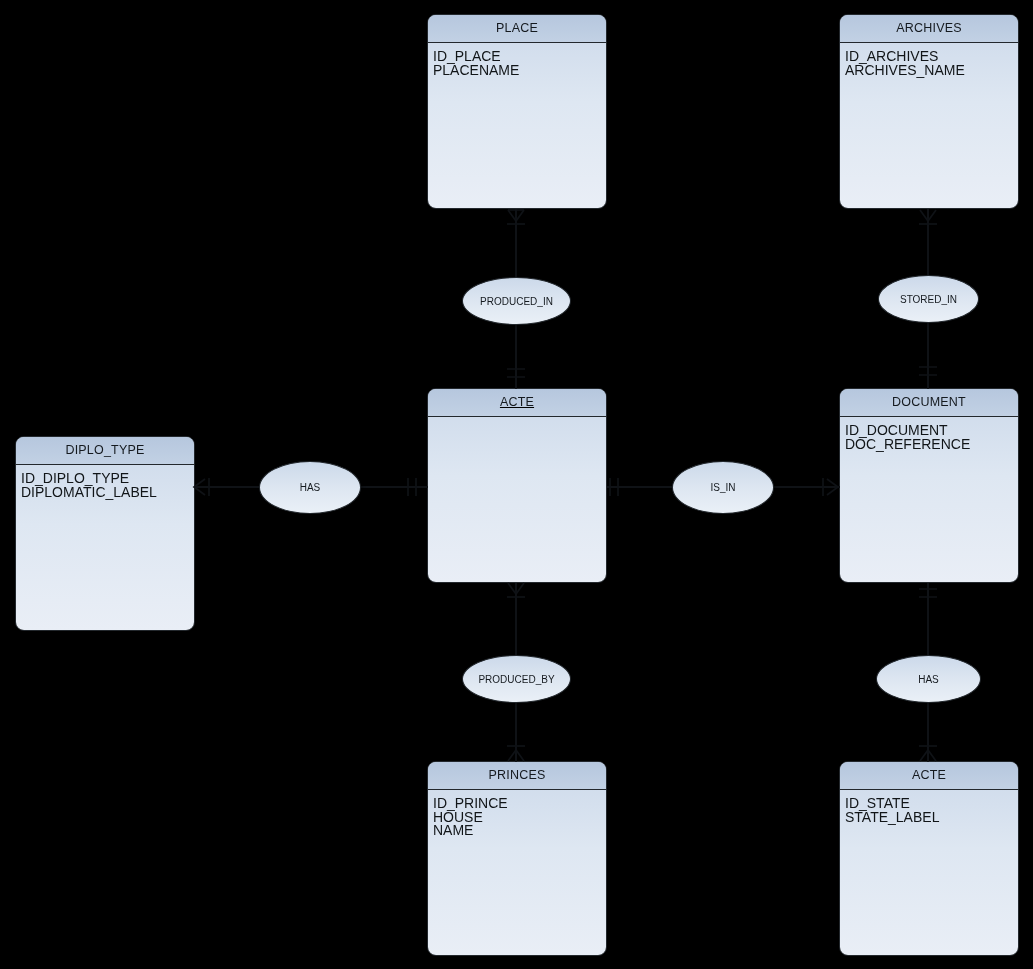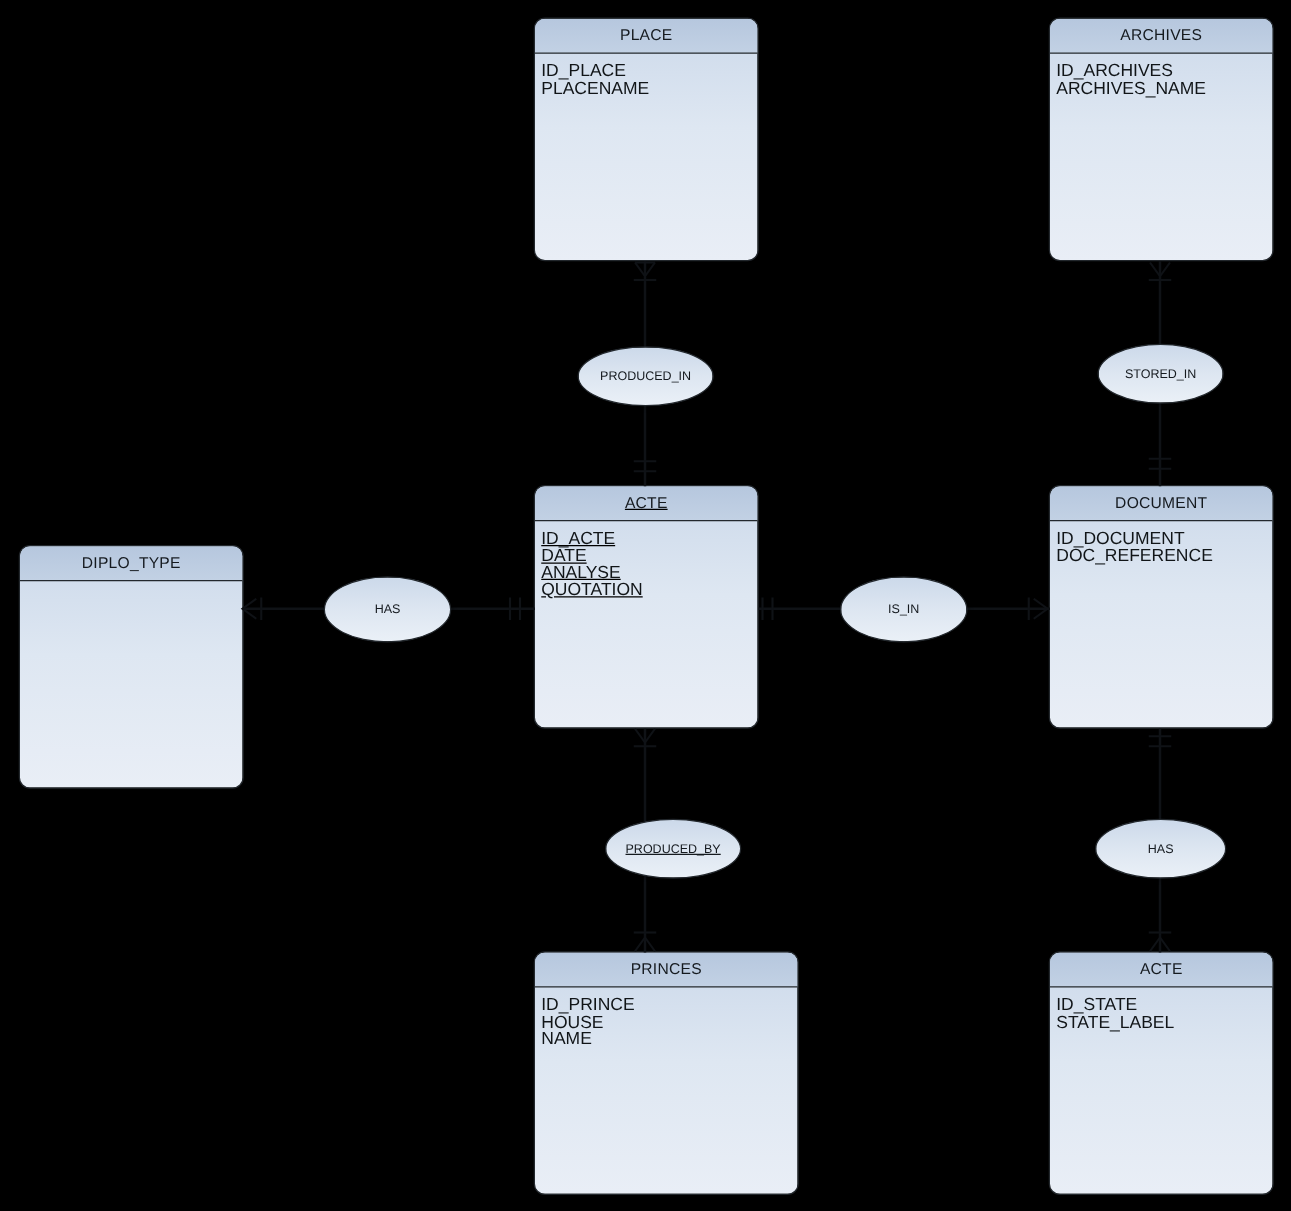--- a/index.html
+++ b/index.html
@@ -194,57 +194,55 @@
   <div class="entity" style="left:839px; top:14px; width:180px; height:195px;">
     <div class="entity-title">ARCHIVES</div>
     <div class="entity-attrs">
       <div>ID_ARCHIVES</div>
       <div>ARCHIVES_NAME</div>
     </div>
   </div>
 
   <div class="entity" style="left:15px; top:388px; width:180px; height:195px;margin-top:48px;">
     <div class="entity-title">DIPLO_TYPE</div>
+    <div class="entity-attrs">
+      <div>ID_DIPLO_TYPE</div>
+      <div>DIPLOMATIC_LABEL</div>
+    </div>
   </div>
 
   <div class="entity" style="left:427px; top:388px; width:180px; height:195px;text-decoration:underline;">
     <div class="entity-title">ACTE</div>
-    <div class="entity-attrs">
-      <div>ID_ACTE</div>
-      <div>DATE</div>
-      <div>ANALYSE</div>
-      <div>QUOTATION</div>
-    </div>
   </div>
 
   <div class="entity" style="left:839px; top:388px; width:180px; height:195px;">
     <div class="entity-title">DOCUMENT</div>
     <div class="entity-attrs">
       <div>ID_DOCUMENT</div>
       <div>DOC_REFERENCE</div>
     </div>
   </div>
 
-  <div class="entity" style="left:427px; top:761px; width:212px; height:195px;">
+  <div class="entity" style="left:427px; top:761px; width:180px; height:195px;">
     <div class="entity-title">PRINCES</div>
     <div class="entity-attrs">
       <div>ID_PRINCE</div>
       <div>HOUSE</div>
       <div>NAME</div>
     </div>
   </div>
 
   <div class="entity" style="left:839px; top:761px; width:180px; height:195px;">
     <div class="entity-title">ACTE</div>
     <div class="entity-attrs">
       <div>ID_STATE</div>
       <div>STATE_LABEL</div>
     </div>
   </div>
 
   <div class="rel" style="left:462px; top:277px; width:109px; height:48px;">PRODUCED_IN</div>
   <div class="rel" style="left:878px; top:275px; width:101px; height:48px;">STORED_IN</div>
   <div class="rel" style="left:259px; top:461px; width:102px; height:53px;">HAS</div>
   <div class="rel" style="left:672px; top:461px; width:102px; height:53px;">IS_IN</div>
-  <div class="rel" style="left:484px; top:655px; width:109px; height:48px;text-decoration:underline;">PRODUCED_BY</div>
+  <div class="rel" style="left:462px; top:655px; width:109px; height:48px;">PRODUCED_BY</div>
   <div class="rel" style="left:876px; top:655px; width:105px; height:48px;">HAS</div>
 
 </div>
 
 </body></html>

